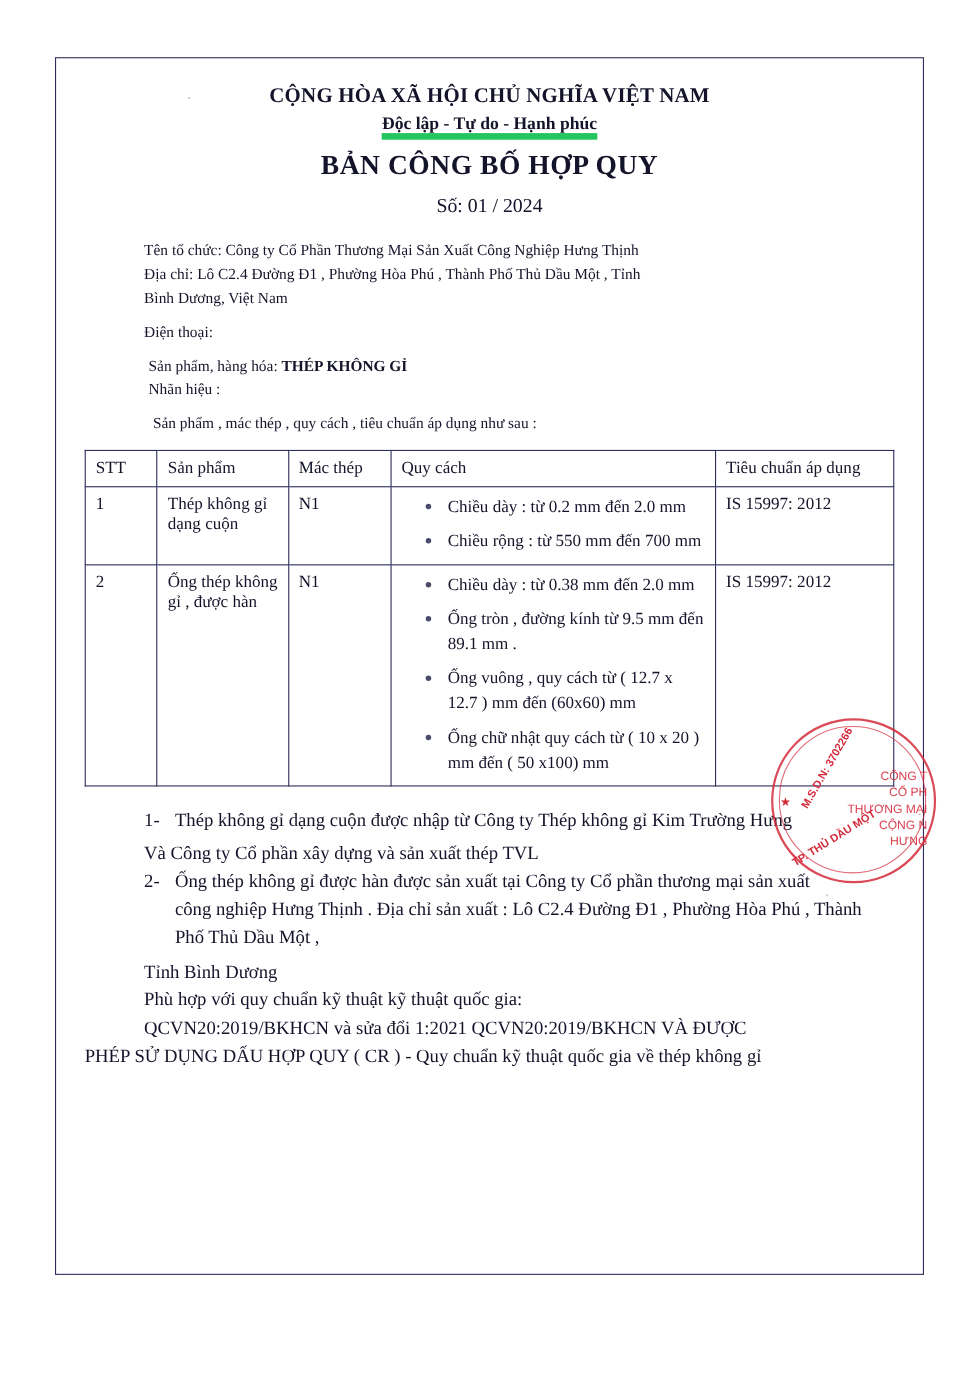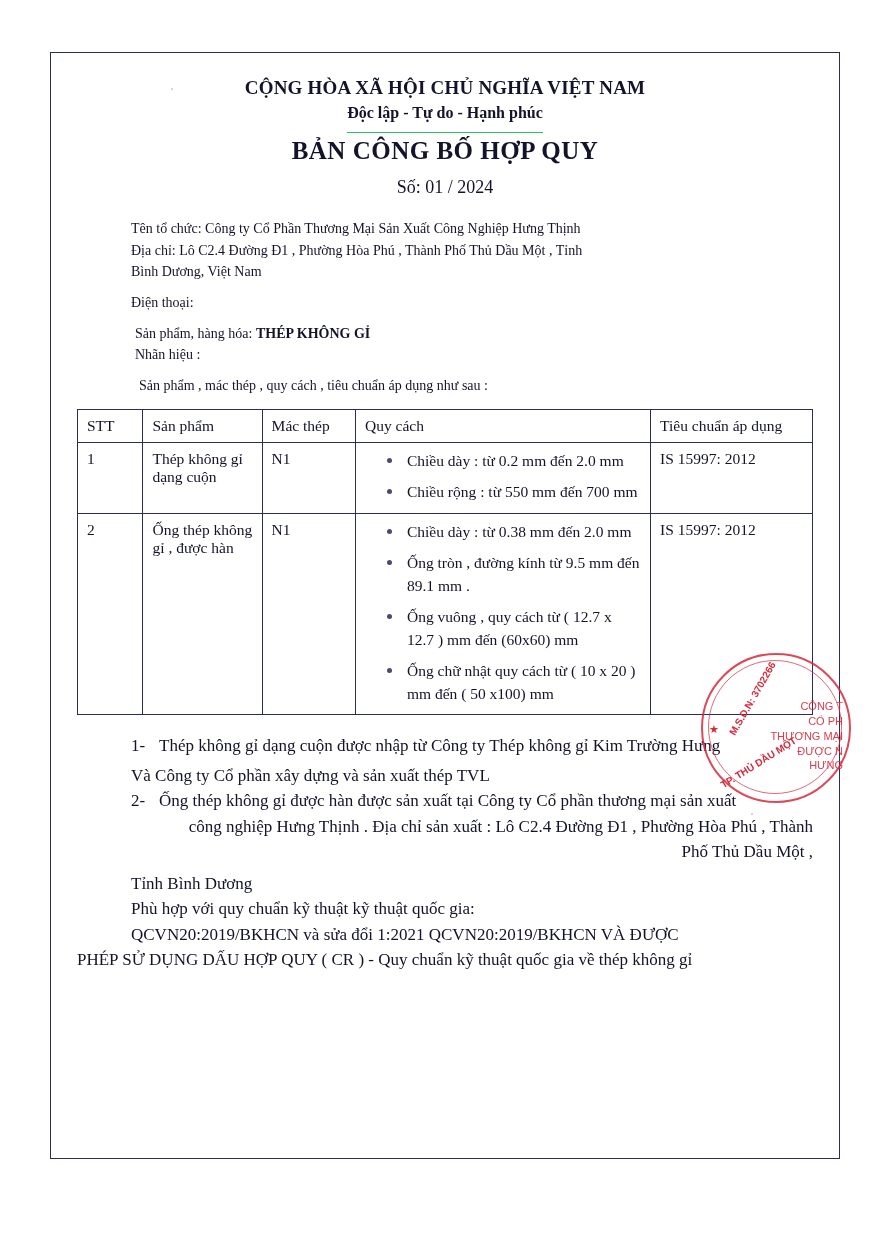--- a/index.html
+++ b/index.html
@@ -40,22 +40,22 @@
     font-size: 19px;
     letter-spacing: 0.2px;
     margin-top: 6px;
   }
   .national-sub {
     font-weight: bold;
     font-size: 16px;
     margin-top: 5px;
   }
   .national-sub span.u {
-    border-bottom: 1px solid #22c55e;
-    padding-bottom: 11px;
+    border-bottom: 6px solid #22c55e;
+    padding-bottom: 0;
   }
   .doc-title {
     font-weight: bold;
     font-size: 25px;
     margin-top: 15px;
     letter-spacing: 0.5px;
   }
   .doc-number {
     font-size: 18px;
     margin-top: 12px;
@@ -122,21 +122,21 @@
     padding-left: 54px;
     position: relative;
     margin-bottom: 4px;
   }
   .note-num {
     position: absolute;
     left: 54px;
     top: 0;
   }
   .note-text { display: block; padding-left: 28px; }
-  .note-cont { display: block; padding-left: 28px; text-align: right; }
+  .note-cont { display: block; padding-left: 28px; }
   .tail { margin-top: 6px; font-size: 17px; line-height: 1.5; }
   .tail .l1 { padding-left: 54px; }
   .tail .l2 { padding-left: 54px; }
   .tail .l3 { padding-left: 54px; }
   .tail .l4 { padding-left: 0px; text-align: justify; }
 
   
   .stamp {
     position: absolute;
     right: -12px;
@@ -291,21 +291,21 @@
       <div class="ring2"></div>
       <div class="ctext">
         <span style="left:10px; top:40px; transform: rotate(-60deg);">M.S.D.N: 3702266</span>
         <span style="left:14px; top:104px; transform: rotate(-32deg);">TP. THỦ DẦU MỘT</span>
       </div>
       <div class="star" style="left:8px; top:70px;">★</div>
       <div class="mid">
         <div>CÔNG T</div>
         <div>CỔ PH</div>
         <div>THƯƠNG MẠI</div>
-        <div>ĐƯỢC N</div>
+        <div>CỘNG N</div>
         <div>HƯNG</div>
       </div>
     </div>
 
     <div class="speck" style="left:120px; top:35px;"></div>
     <div class="speck" style="left:260px; top:330px;"></div>
     <div class="speck" style="left:700px; top:760px;"></div>
 
   </div>
 </div>

